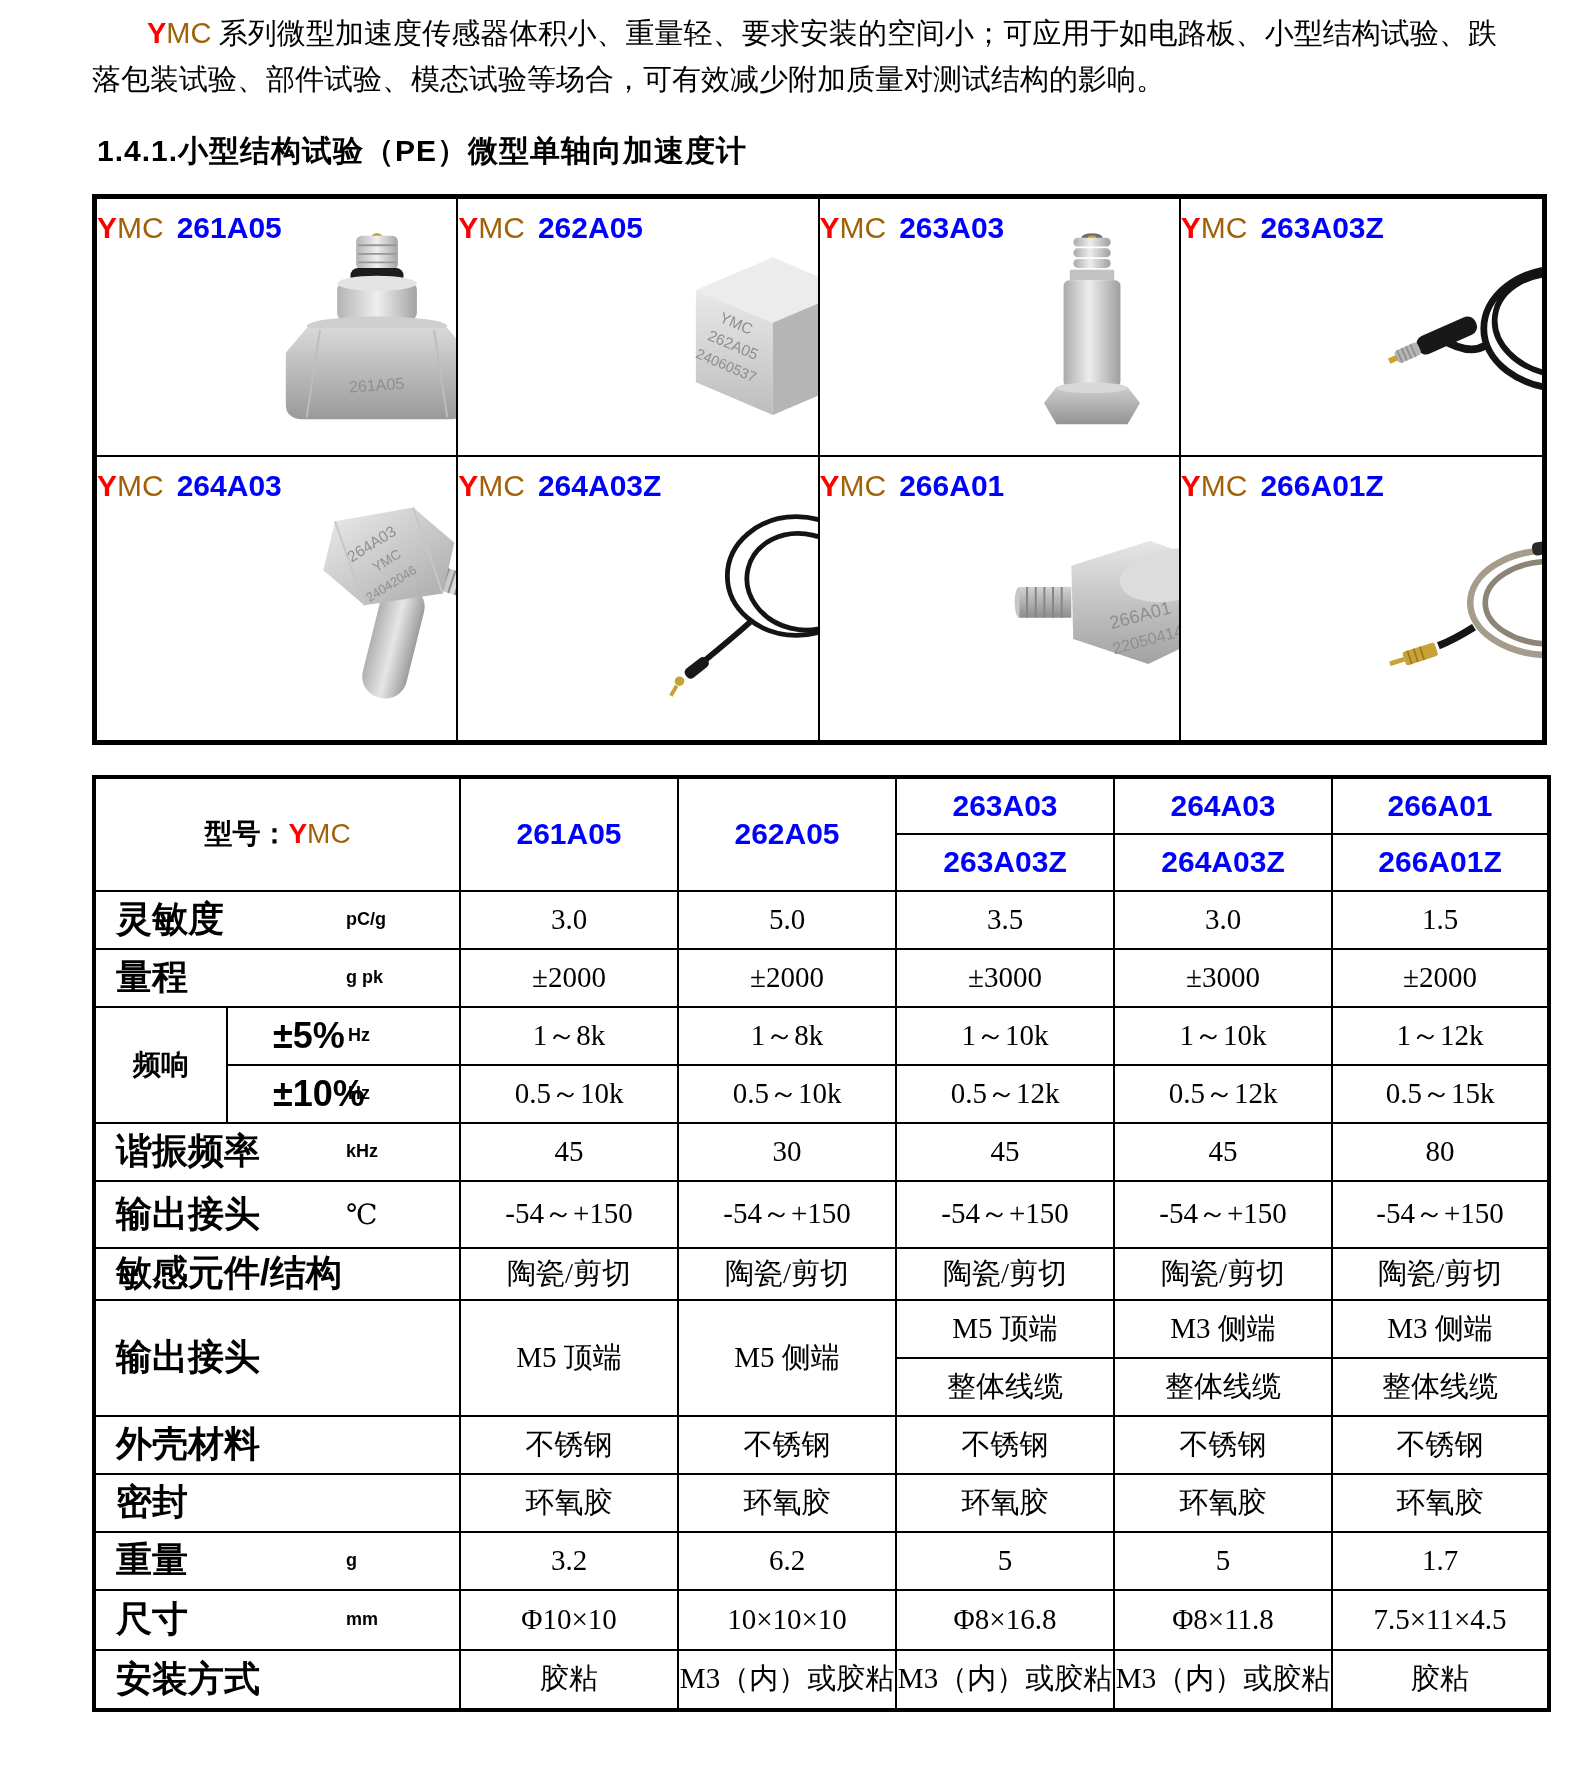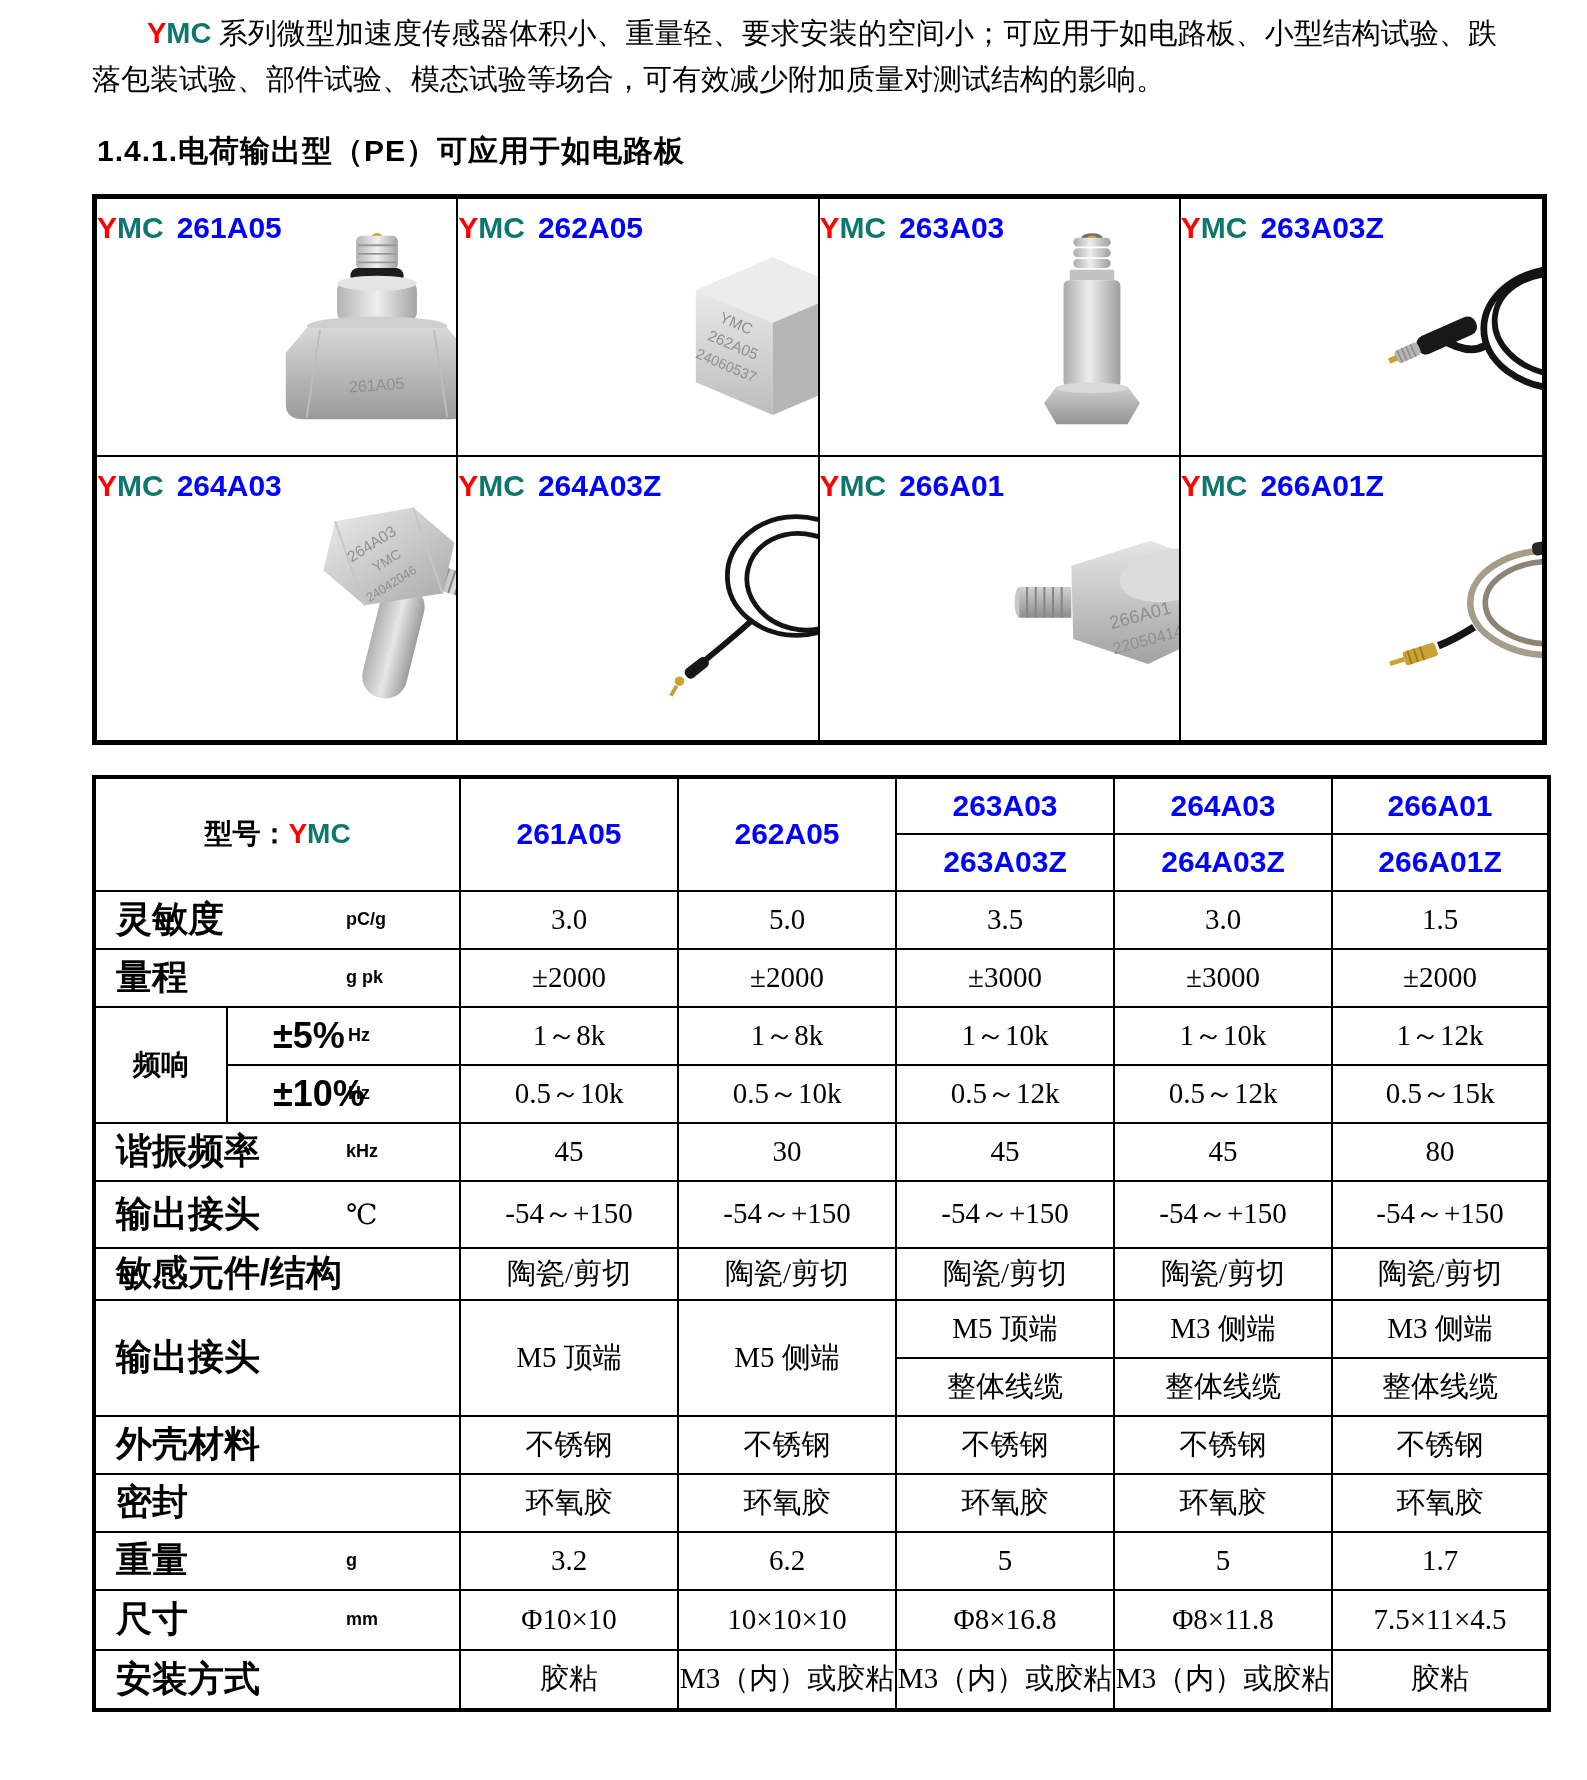--- a/index.html
+++ b/index.html
@@ -11,21 +11,21 @@
   .h1{
     margin:14px 0 0 30px;font-size:30px;font-weight:bold;
     font-family:"Liberation Sans","DejaVu Sans",sans-serif;letter-spacing:1px;
   }
   .intro{
     width:1405px;margin:10px 0 0 0;font-size:29px;line-height:1.6;
     font-family:"Liberation Serif","DejaVu Serif",serif;
     text-align:justify;text-indent:55px;
   }
   .brand-y{color:#ff0000;font-weight:bold;font-family:"Liberation Sans",sans-serif;}
-  .brand-mc{color:#0f766e;font-weight:bold;font-family:"Liberation Sans",sans-serif;}
+  .brand-mc{color:#a16207;font-weight:normal;font-family:"Liberation Sans",sans-serif;}
   .h2{
     margin:28px 0 0 5px;font-size:30px;font-weight:bold;letter-spacing:1px;
     font-family:"Liberation Sans","DejaVu Sans",sans-serif;
   }
   
   .pg{
     margin-top:22px;width:1455px;border:5px solid #000;box-sizing:border-box;
     display:grid;grid-template-columns:repeat(4,1fr);grid-template-rows:258px 283px;
   }
   .pg-cell{
@@ -66,21 +66,21 @@
   td.freq-outer{text-align:center;font-size:28px;font-weight:bold;margin-top:44px;}
 </style>
 </head>
 <body>
 
 <div class="page">
 
 
   <p class="intro"><span class="brand-y">Y</span><span class="brand-mc">MC</span><span> 系列微型加速度传感器体积小、重量轻、要求安装的空间小；可应用于如电路板、小型结构试验、跌落包装试验、部件试验、模态试验等场合，可有效减少附加质量对测试结构的影响。</span></p>
 
-  <div class="h2">1.4.1.电荷输出型（PE）可应用于如电路板</div>
+  <div class="h2">1.4.1.小型结构试验（PE）微型单轴向加速度计</div>
 
   <div class="pg">
 
     <div class="pg-cell">
       <div class="pg-label"><span class="brand-y">Y</span><span class="brand-mc">MC</span><span class="pg-model">261A05</span></div>
       <div class="pg-img">
         <svg width="190" height="200" viewBox="0 0 200 210">
           <defs>
             <linearGradient id="m1h" x1="0" y1="0" x2="1" y2="0">
                 <stop offset="0" stop-color="#b3b3b3"></stop>

